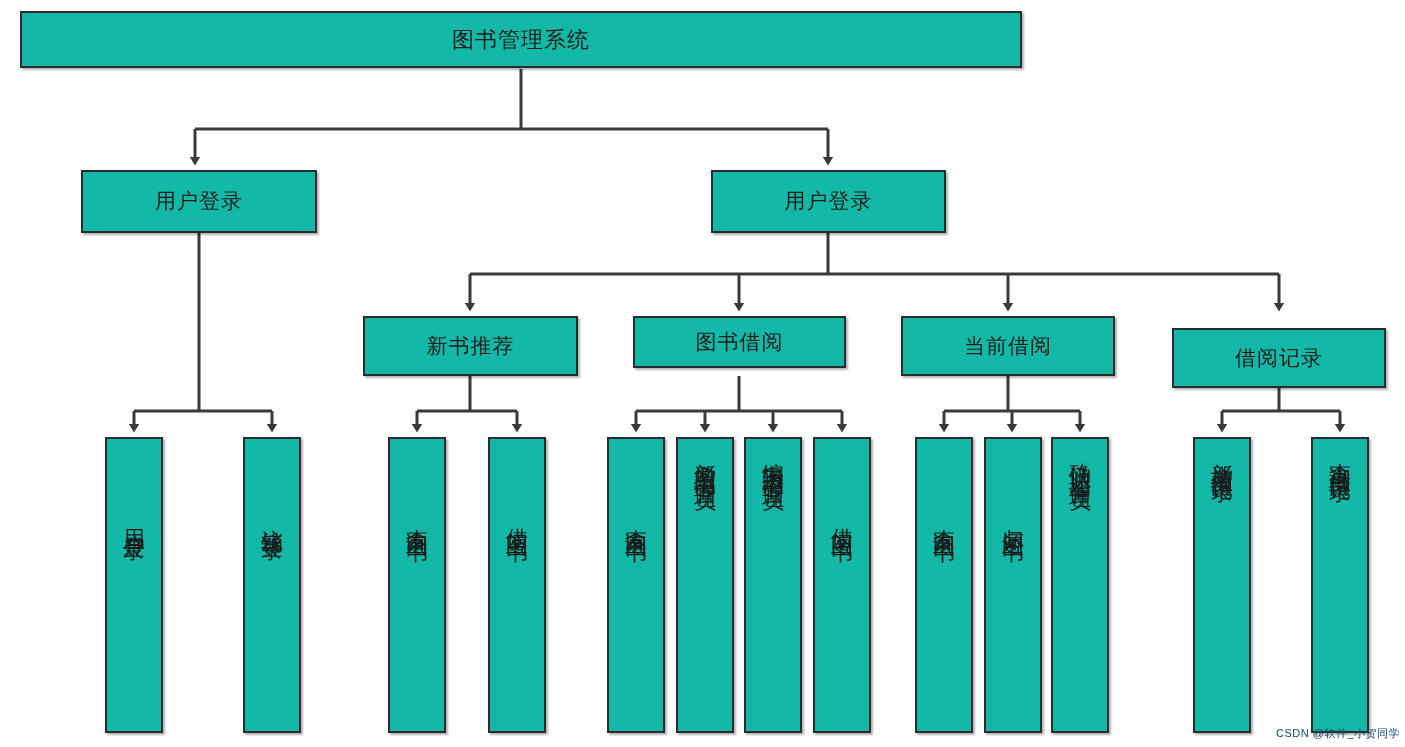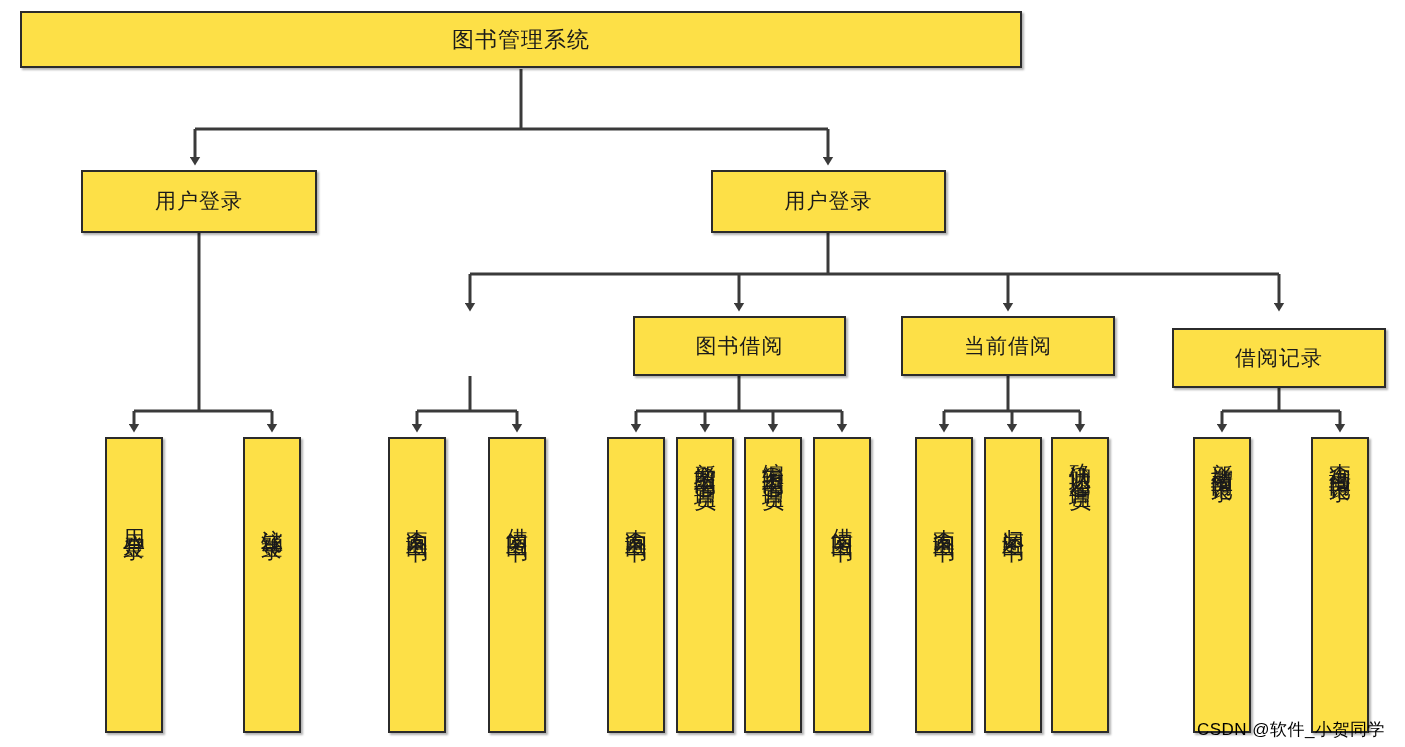--- a/index.html
+++ b/index.html
@@ -22,21 +22,21 @@
     position: absolute;
     left: 0;
     top: 0;
     width: 1405px;
     height: 747px;
     pointer-events: none;
   }
   .node {
     position: absolute;
     box-sizing: border-box;
-    background: #fde047;
+    background: #14b8a6;
     border: 2px solid #2b2b2b;
     box-shadow: 2px 2px 2px rgba(0,0,0,0.30);
     display: flex;
     align-items: center;
     justify-content: center;
     color: #1a1a1a;
     z-index: 2;
   }
   .node .label {
     font-size: 21px;
@@ -58,24 +58,24 @@
     font-size: 22px;
     letter-spacing: 4px;
     line-height: 1.0;
     white-space: nowrap;
   }
   .node.leaf.mid .label {
     margin-top: 66px;
   }
   .watermark {
     position: absolute;
-    right: 20px;
+    right: 5px;
     bottom: 6px;
-    font-size: 17px;
-    color: #000000;
+    font-size: 11px;
+    color: #0c4a6e;
     letter-spacing: 0.5px;
     z-index: 5;
     white-space: nowrap;
     font-family: "Liberation Sans", "DejaVu Sans", sans-serif;
   }
 </style>
 </head>
 <body>
 
 <div id="canvas">
@@ -136,21 +136,24 @@
     <span class="label">图书管理系统</span>
   </div>
 
   <div class="node level2" style="left:81px; top:170px; width:236px; height:63px;">
     <span class="label">用户登录</span>
   </div>
   <div class="node level2" style="left:711px; top:170px; width:235px; height:63px;">
     <span class="label">用户登录</span>
   </div>
 
-  <div class="node level3" style="left:633px; top:316px; width:213px; height:60px;">
+  <div class="node level3" style="left:363px; top:316px; width:215px; height:60px;">
+    <span class="label">新书推荐</span>
+  </div>
+  <div class="node level3" style="left:633px; top:316px; width:213px; height:52px;">
     <span class="label">图书借阅</span>
   </div>
   <div class="node level3" style="left:901px; top:316px; width:214px; height:60px;text-align:center;">
     <span class="label">当前借阅</span>
   </div>
   <div class="node level3" style="left:1172px; top:328px; width:214px; height:60px;">
     <span class="label">借阅记录</span>
   </div>
 
   <div class="node leaf mid" style="left:105px; top:437px; width:58px; height:296px;">

